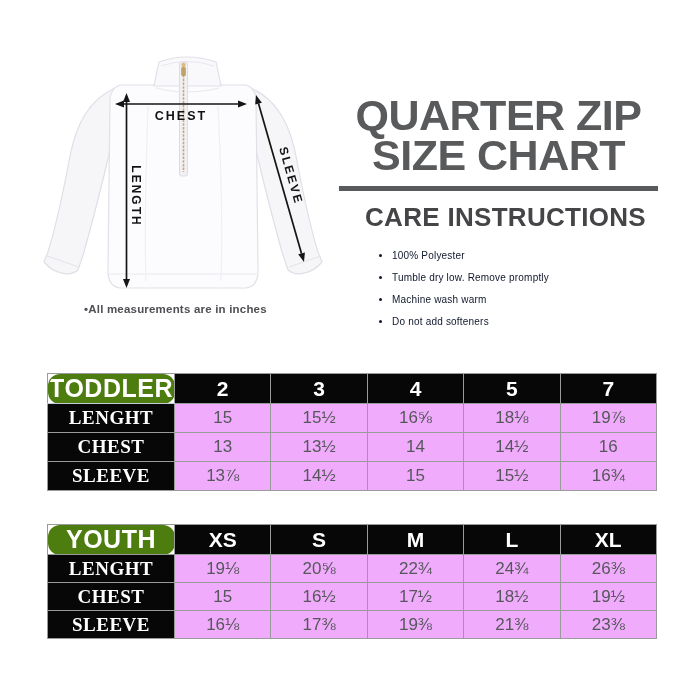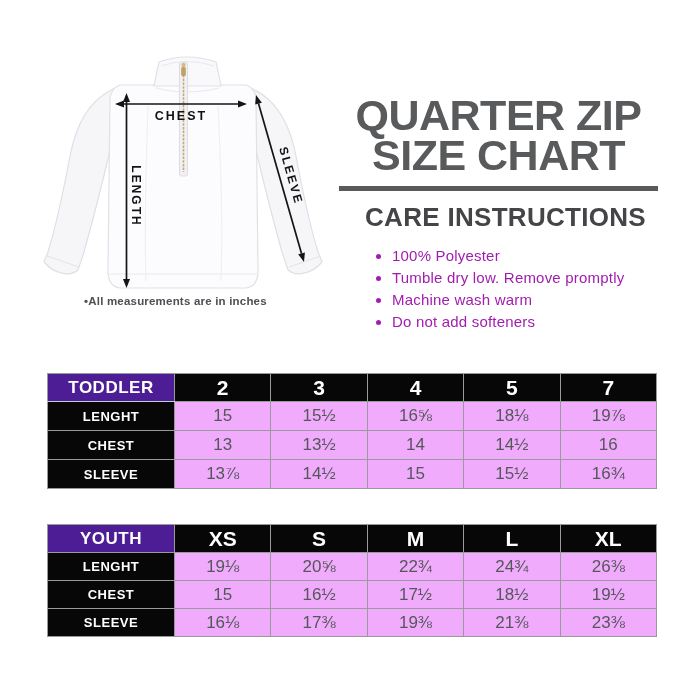--- a/index.html
+++ b/index.html
@@ -3,59 +3,59 @@
 <meta charset="utf-8">
 <style>
   html,body{margin:0;padding:0;}
   body{
     width:700px;height:700px;background:#ffffff;position:relative;
     font-family:"Liberation Sans", sans-serif;overflow:hidden;
   }
   
   .garment{position:absolute;left:28px;top:46px;width:312px;height:258px;}
   .measure-note{
-    position:absolute;left:84px;top:295px;font-size:11.5px;font-weight:bold;
+    position:absolute;left:84px;top:303px;font-size:11.5px;font-weight:bold;
     color:#4f4f54;letter-spacing:.2px;
   }
   
   .right-col{position:absolute;left:339px;top:64px;width:319px;}
   .title{
     text-align:center;font-weight:bold;font-size:43px;line-height:40px;
     color:#595a5c;letter-spacing:-0.5px;white-space:nowrap;margin-top:31px;
   }
   .divider{height:5px;background:#595a5c;margin-top:11px;}
   .care-heading{
     margin:11px 0 0 26px;font-size:26px;font-weight:bold;color:#454548;
     letter-spacing:.3px;white-space:nowrap;
   }
   .care-list{margin:12px 0 0 0;padding-left:53px;list-style:disc;}
   .care-list li{
-    font-size:15px;line-height:22px;color:#a21caf;letter-spacing:.2px;
+    font-size:10px;line-height:22px;color:#0f172a;letter-spacing:.2px;
   }
   
   table.size-table{
     position:absolute;left:47px;width:610px;border-collapse:collapse;
     table-layout:fixed;
   }
   #toddler-table{top:373px;}
   #youth-table{top:524px;}
   .size-table td{
     border:1px solid #999a9c;text-align:center;vertical-align:middle;
     padding:0;overflow:hidden;
   }
   .r-h td{height:27px;}
   .r-d td{height:28px;}
   #youth-table .r-d td{height:27px;}
-  td.blue{background:#4c1d95;color:#ffffff;font-weight:bold;font-size:17px;letter-spacing:.5px;}
+  td.blue{background:#4d7c0f;color:#ffffff;font-weight:bold;font-size:25px;letter-spacing:.5px;border-radius:12px;}
   td.blue-top{border-bottom:1px solid #c2cedb;}
   td.blue-bottom{border-top:1px solid #c2cedb;}
   td.black{background:#070707;color:#ffffff;font-weight:bold;}
   td.num{font-size:21px;}
   td.age{font-size:12.5px;letter-spacing:.4px;}
-  td.rowlabel{font-size:13px;letter-spacing:.5px;}
+  td.rowlabel{font-size:19px;letter-spacing:.5px;font-family:Liberation Serif, serif;}
   td.val{background:#f0abfc;color:#56575b;font-size:17px;}
   
   .arrow-label{font-family:"Liberation Sans", sans-serif;font-weight:bold;fill:#121212;}
 </style>
 </head>
 <body>
 
 <div>
 
   <div class="garment">

